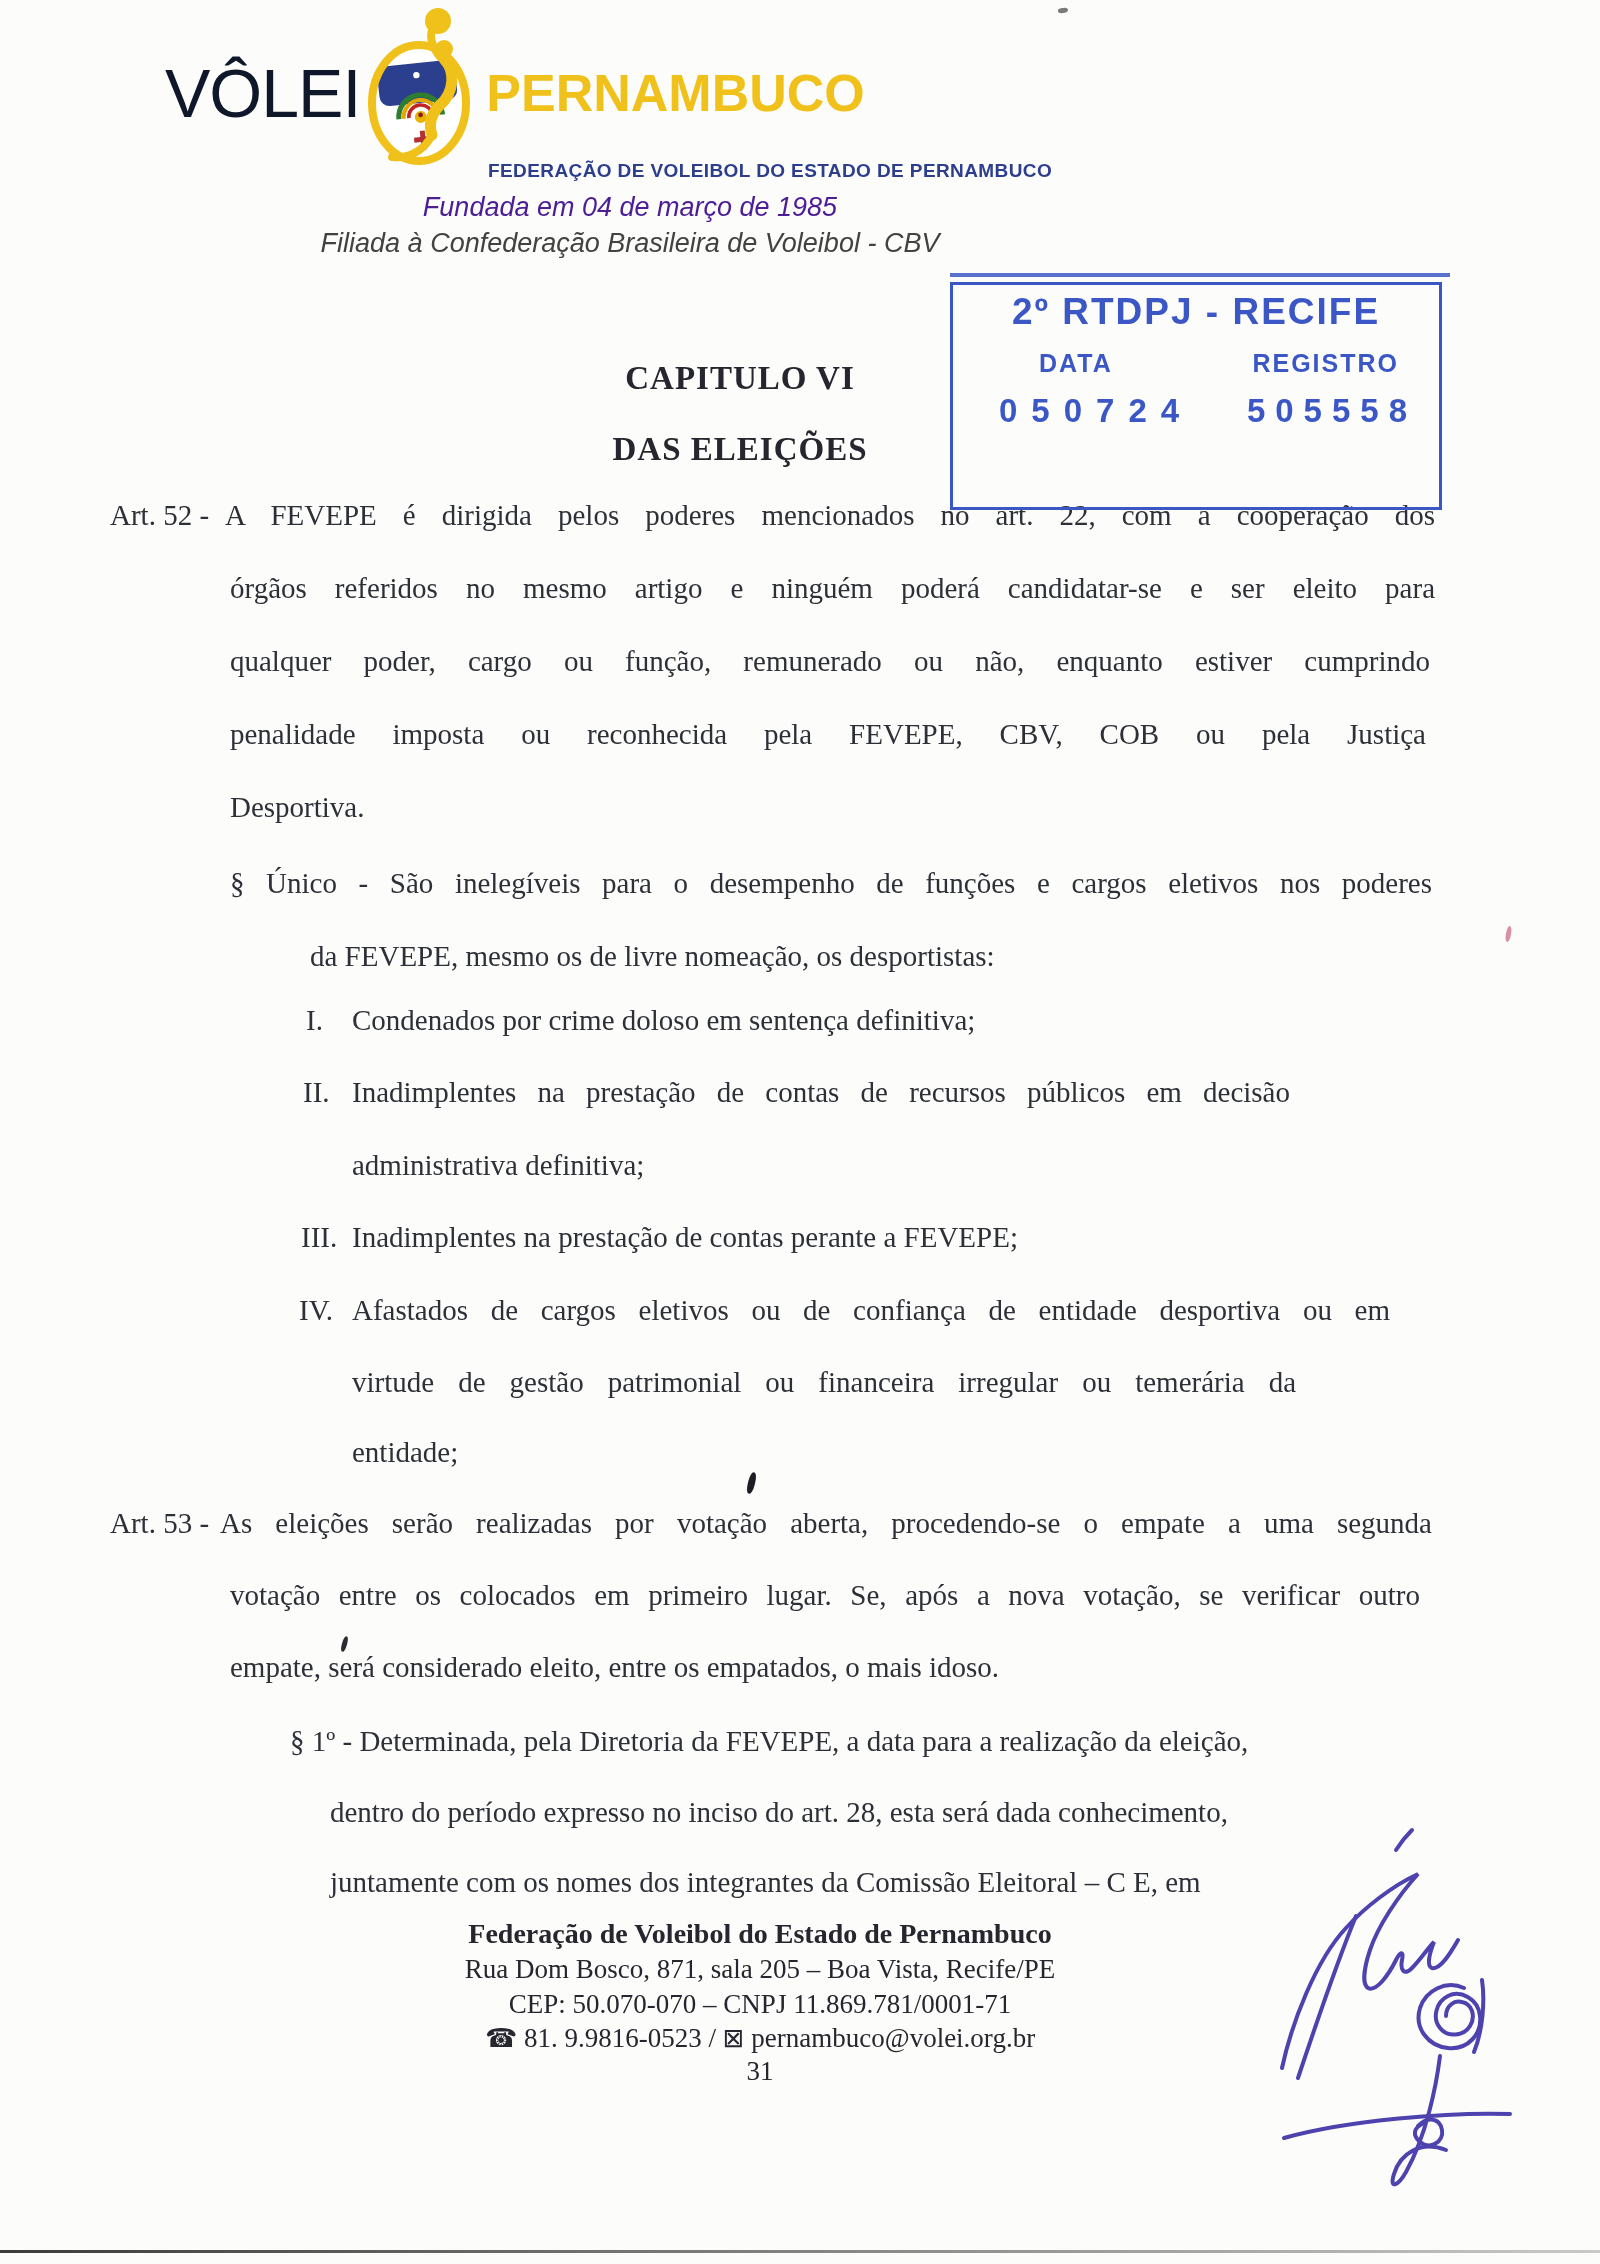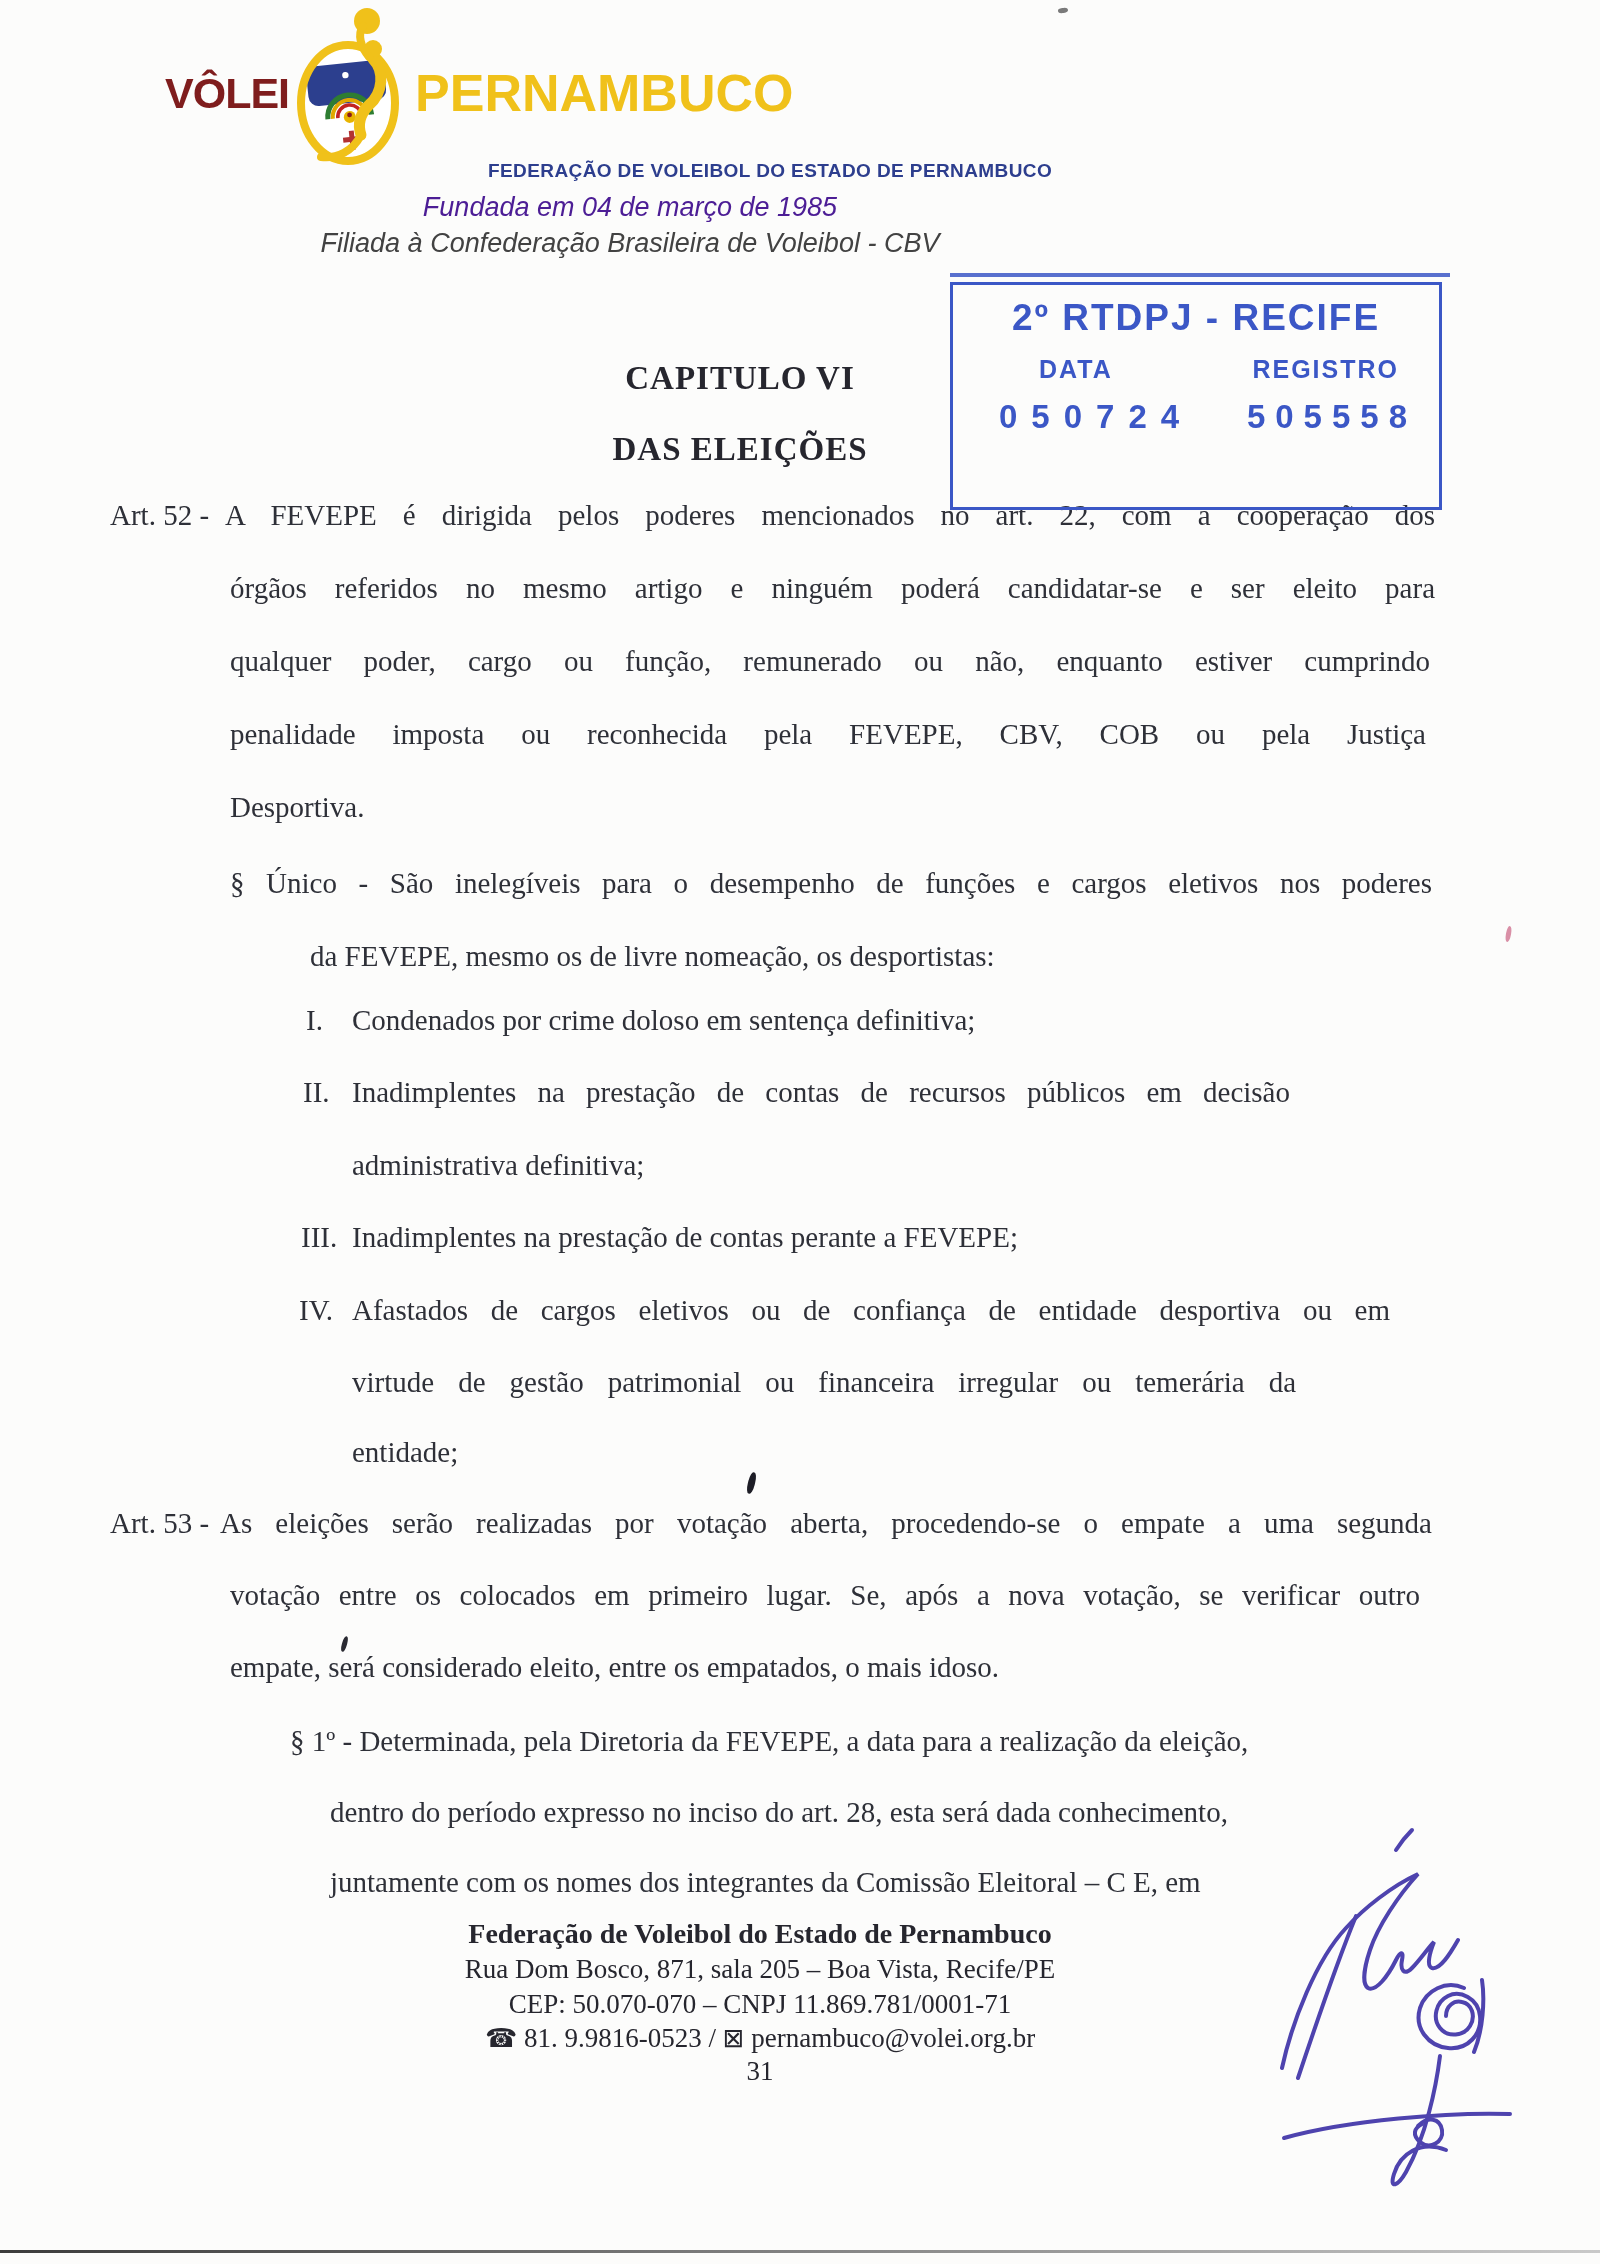--- a/index.html
+++ b/index.html
@@ -3,43 +3,43 @@
 <meta charset="utf-8">
 <style>
   html,body{margin:0;padding:0;background:#ffffff;}
   .page{
     position:relative;width:1600px;height:2264px;background:#fcfcfb;
     overflow:hidden;font-family:"Liberation Serif",serif;color:#2e3038;
   }
   
   .logo-row{position:absolute;left:165px;top:18px;width:850px;height:150px;
     display:flex;align-items:center;}
-  .logo-volei{font-family:"Liberation Sans",sans-serif;font-weight:bold;
-    font-size:43px;letter-spacing:-1px;color:#7f1d1d;line-height:1;}
+  .logo-volei{font-family:"Liberation Sans",sans-serif;font-weight:normal;
+    font-size:68px;letter-spacing:-1px;color:#0f172a;line-height:1;}
   .logo-emblem{margin:0 2px;flex:0 0 auto;}
   .logo-pernambuco{font-family:"Liberation Sans",sans-serif;font-weight:bold;
     font-size:52px;letter-spacing:0px;color:#f0c11a;line-height:1;}
   .federation-line{position:absolute;left:488px;top:160px;width:470px;
     font-family:"Liberation Sans",sans-serif;font-weight:bold;font-size:19px;
     letter-spacing:.4px;color:#2d3e8e;white-space:nowrap;}
   .founded-line{position:absolute;left:200px;top:192px;width:860px;text-align:center;
     font-family:"Liberation Sans",sans-serif;font-style:italic;font-size:27px;color:#4c1d95;}
   .affiliation-line{position:absolute;left:200px;top:228px;width:860px;text-align:center;
     font-family:"Liberation Sans",sans-serif;font-style:italic;font-size:27px;color:#424242;}
   
   .chapter{position:absolute;left:560px;top:328px;width:360px;text-align:center;}
   .chapter-title{font-weight:bold;font-size:33px;color:#26262e;letter-spacing:1px;margin-top:32px;}
   .chapter-subtitle{font-weight:bold;font-size:33px;color:#26262e;letter-spacing:1px;margin-top:34px;}
   
   .stamp{position:absolute;left:950px;top:282px;width:486px;height:222px;
     border:3px solid #3b57c6;z-index:6;font-family:"Liberation Sans",sans-serif;
     color:#3b57c6;background:transparent;}
   .stamp-topline{position:absolute;left:-3px;top:-12px;width:500px;height:4px;
     background:rgba(59,87,198,.85);}
-  .stamp-title{margin-top:12px;text-align:center;font-weight:bold;font-size:37px;
+  .stamp-title{margin-top:6px;text-align:center;font-weight:bold;font-size:37px;
     letter-spacing:2px;white-space:nowrap;}
   .stamp-labels{display:flex;justify-content:space-between;padding:16px 40px 0 86px;
     font-weight:bold;font-size:25px;letter-spacing:2px;}
   .stamp-values{display:flex;justify-content:space-between;padding:14px 22px 0 46px;
     font-weight:bold;font-size:33px;}
   .stamp-value-data{letter-spacing:14px;}
   .stamp-value-reg{letter-spacing:10px;}
   .stamp-footer{position:absolute;left:5px;bottom:-4px;font-weight:bold;font-size:31px;
     letter-spacing:.5px;white-space:nowrap;}
   

